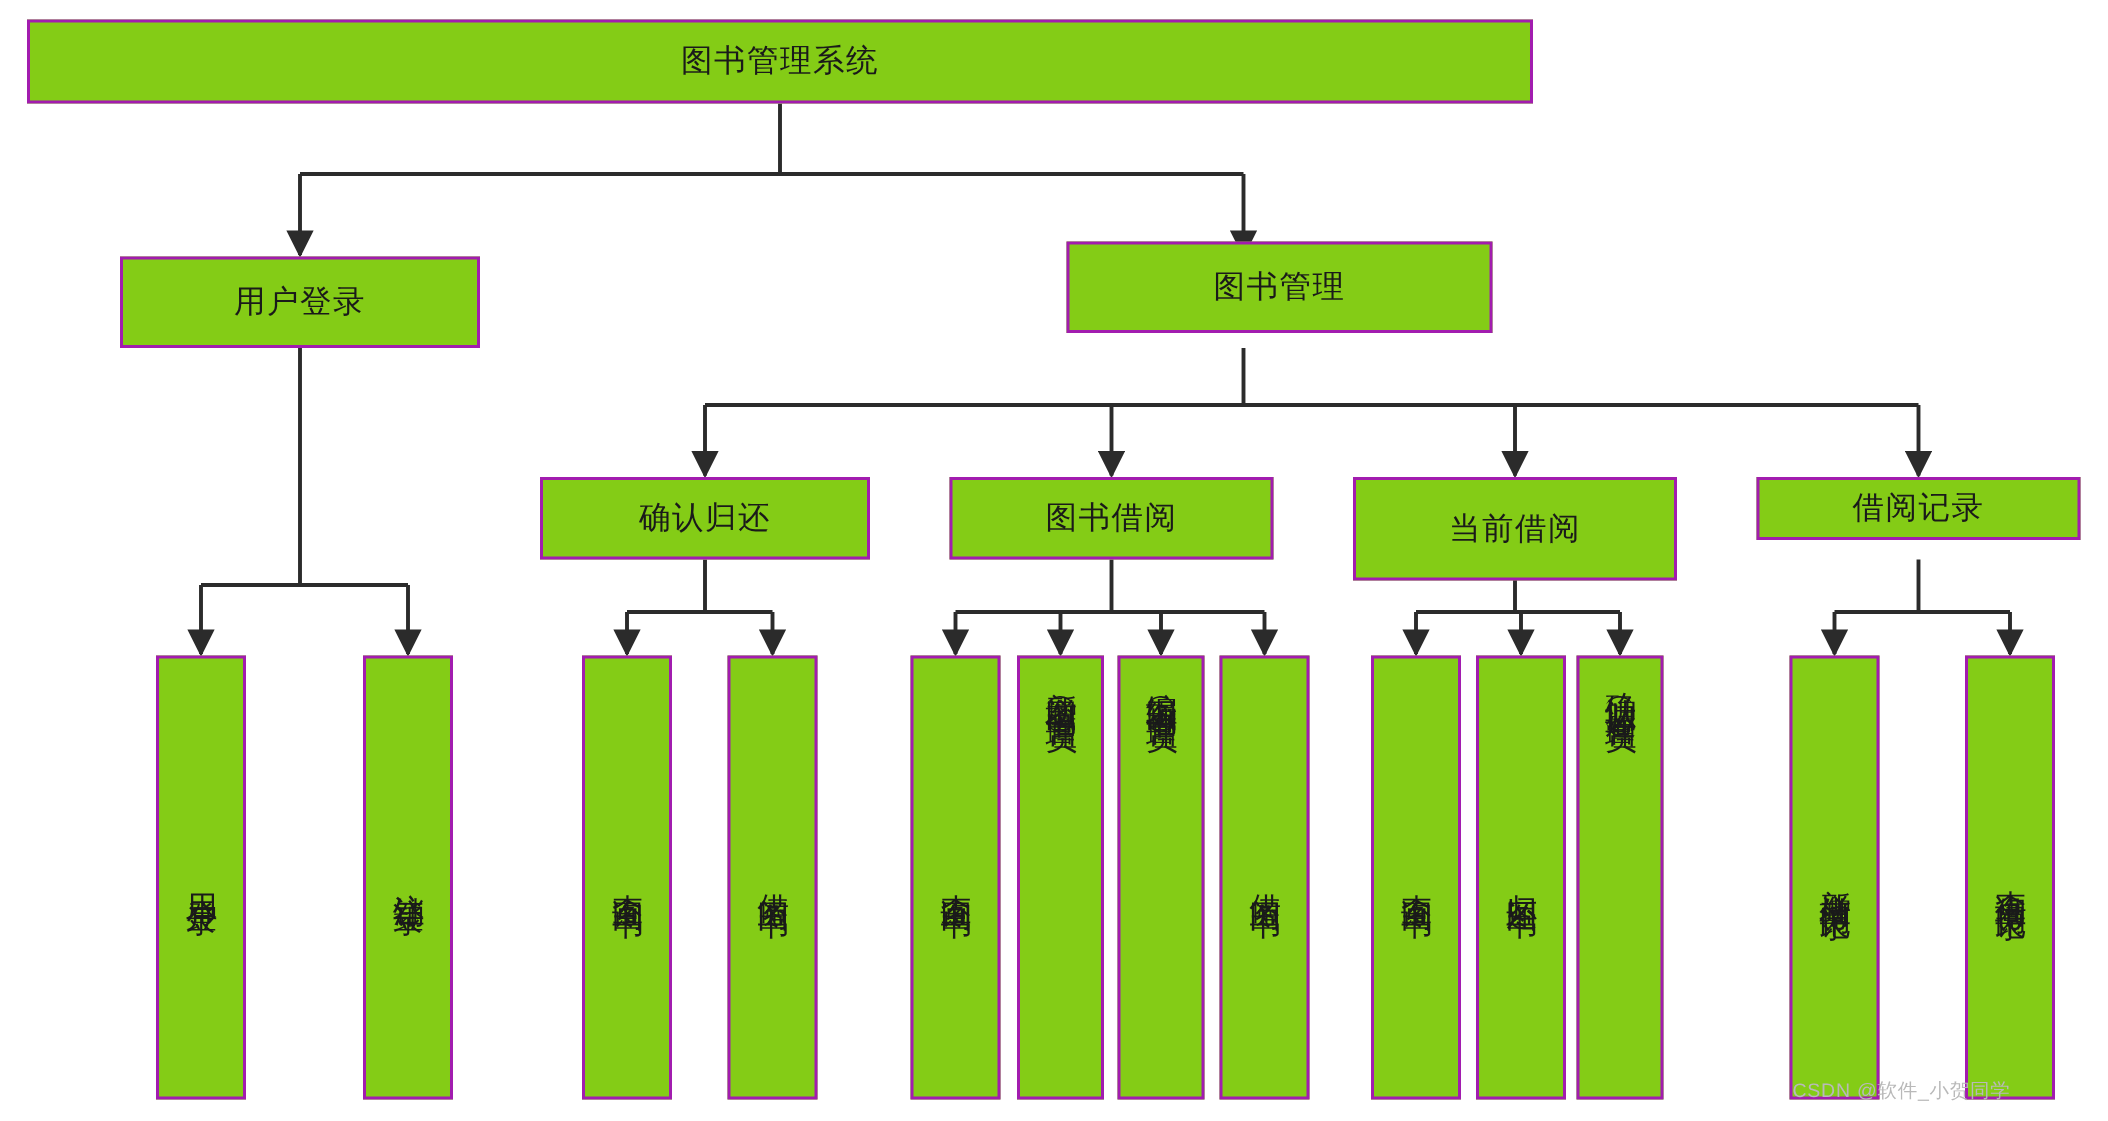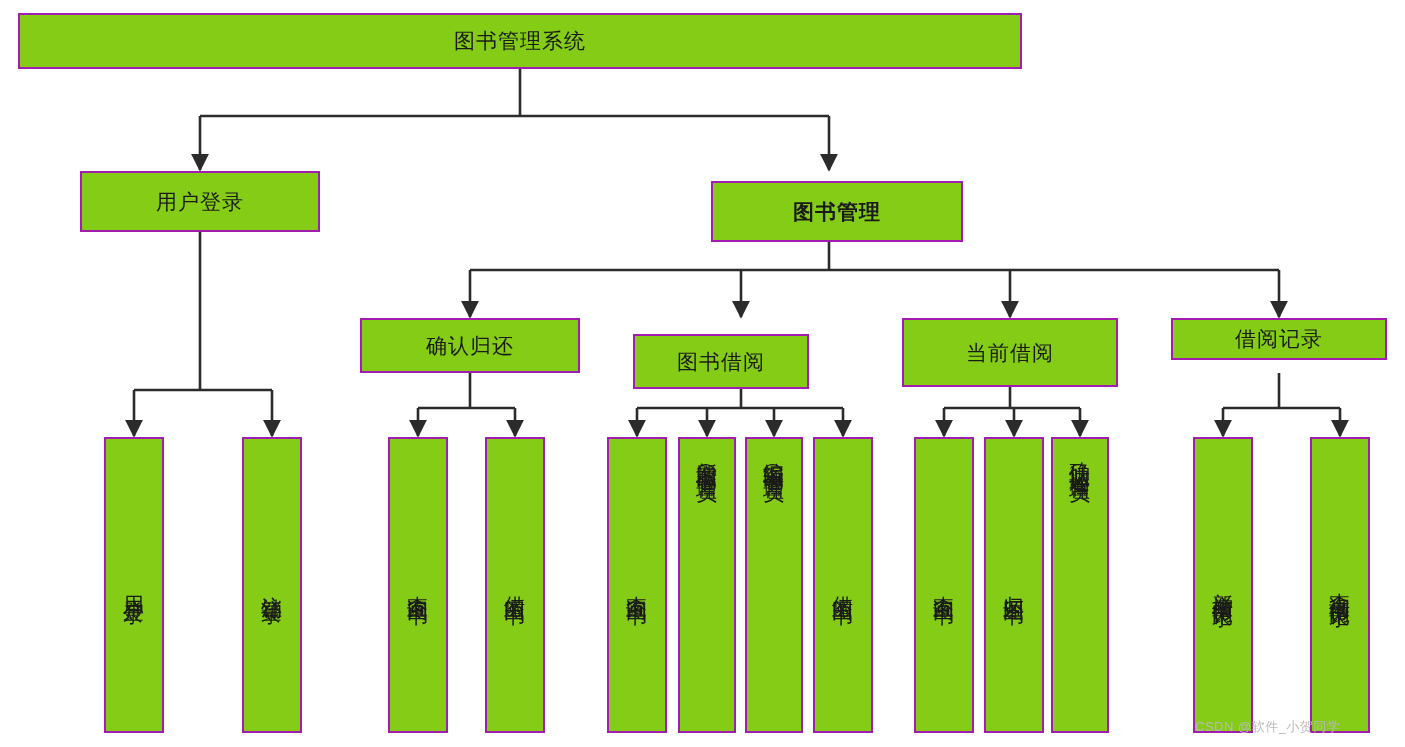--- a/index.html
+++ b/index.html
@@ -113,27 +113,27 @@
       </g>
   </svg>
 
   <div id="nodes">
       <div class="node horiz" style="left: 18px; top: 13px; width: 1004px; height: 56px;">
         <span class="label">图书管理系统</span>
       </div>
       <div class="node horiz" style="left: 80px; top: 171px; width: 240px; height: 61px;">
         <span class="label">用户登录</span>
       </div>
-      <div class="node horiz" style="left: 711px; top: 181px; width: 252px; height: 61px; font-weight: bold;">
+      <div class="node horiz" style="left: 711px; top: 161px; width: 284px; height: 61px;">
         <span class="label">图书管理</span>
       </div>
       <div class="node horiz" style="left: 360px; top: 318px; width: 220px; height: 55px;">
         <span class="label">确认归还</span>
       </div>
-      <div class="node horiz" style="left: 633px; top: 334px; width: 176px; height: 55px;">
+      <div class="node horiz" style="left: 633px; top: 318px; width: 216px; height: 55px;">
         <span class="label">图书借阅</span>
       </div>
       <div class="node horiz" style="left: 902px; top: 318px; width: 216px; height: 69px;">
         <span class="label">当前借阅</span>
       </div>
       <div class="node horiz" style="left: 1171px; top: 318px; width: 216px; height: 42px;">
         <span class="label">借阅记录</span>
       </div>
       <div class="node vert center" style="left: 104px; top: 437px; width: 60px; height: 296px;">
         <span class="label">用户登录</span>

